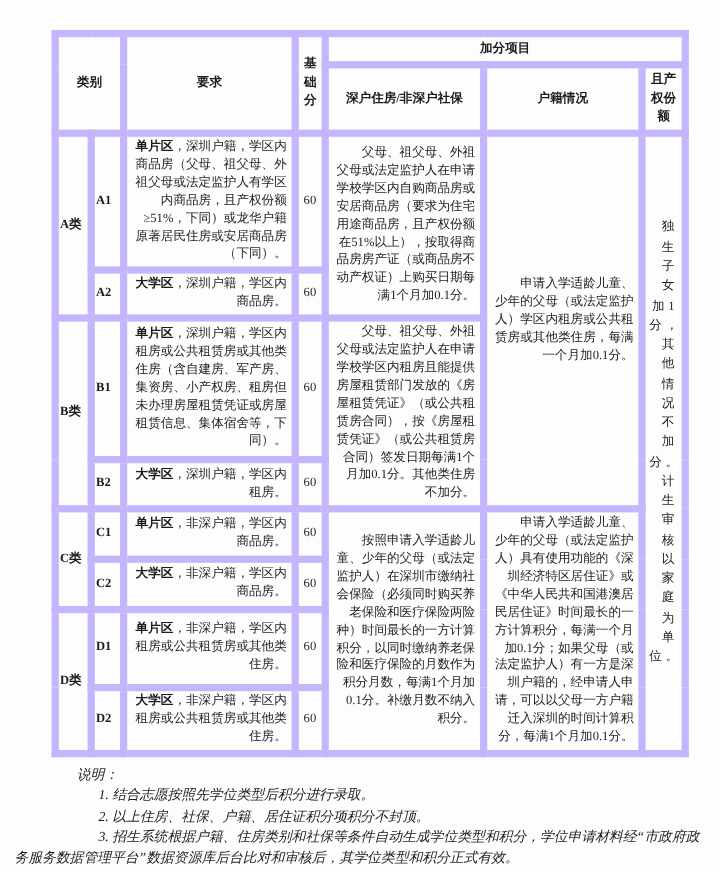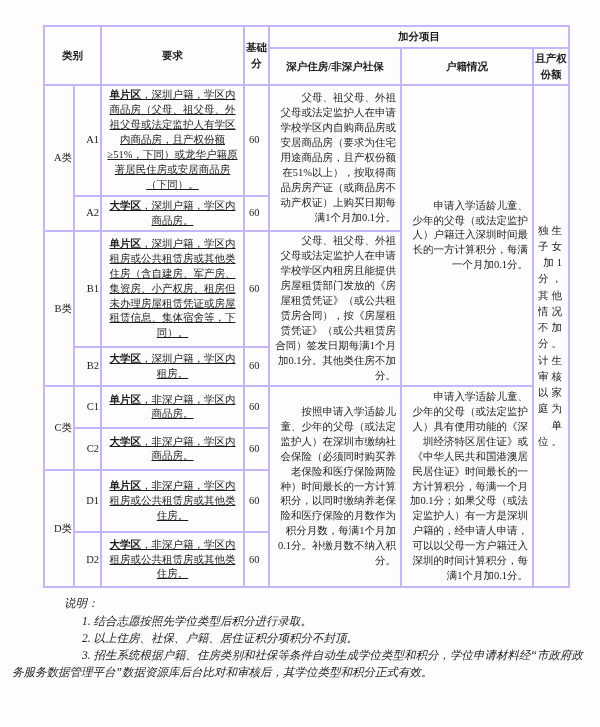--- a/index.html
+++ b/index.html
@@ -15,24 +15,24 @@
   }
   .title span{display:block;}
   table{
     border-collapse:collapse;table-layout:fixed;
     margin-left:43px;width:525px;
     font-size:10.5px;line-height:1.22;
   }
   col.c-cat{width:30px;} col.c-sub{width:27px;} col.c-req{width:143px;}
   col.c-base{width:25px;} col.c-house{width:132px;} col.c-hukou{width:132px;}
   col.c-fp{width:36px;}
-  th,td{border:2px solid #c4b5fd;vertical-align:middle;padding:2px 4px;}
+  th,td{border:6px solid #c4b5fd;vertical-align:middle;padding:2px 4px;}
   th{font-weight:700;text-align:center;padding:2px 1px;line-height:1.5;}
-  td.cat,td.sub{text-align:right;padding:2px 1px;}
-  td.req{text-align:center;line-height:1.42;text-decoration:underline;}
+  td.cat,td.sub{text-align:left;padding:2px 1px;font-weight:bold;}
+  td.req{text-align:right;line-height:1.42;}
   td.req b{font-weight:700;}
   td.score{text-align:left;}
   td.para{text-align:right;text-indent:2em;line-height:1.42;}
   td.fp{text-align:right;line-height:1.55;letter-spacing:3px;padding:2px 3px;}
   tr.r-a1{height:88px;} tr.r-a2{height:30px;}
   tr.r-b1{height:100px;} tr.r-b2{height:38px;}
   tr.r-c1{height:42px;} tr.r-c2{height:42px;}
   tr.r-d1{height:62px;} tr.r-d2{height:55px;}
   .notes{margin:7px 10px 0 12px;font-size:11.5px;line-height:1.5;}
   .notes p{margin:0;font-style:italic;}
@@ -68,21 +68,21 @@
       <th>且产权份额</th>
     </tr>
   </thead>
   <tbody>
     <tr class="r-a1">
       <td class="cat" rowspan="2">A类</td>
       <td class="sub">A1</td>
       <td class="req"><b>单片区</b><span>，深圳户籍，学区内商品房（父母、祖父母、外祖父母或法定监护人有学区内商品房，且产权份额≥51%，下同）或龙华户籍原著居民住房或安居商品房（下同）。</span></td>
       <td class="score">60</td>
       <td class="para" rowspan="2">父母、祖父母、外祖父母或法定监护人在申请学校学区内自购商品房或安居商品房（要求为住宅用途商品房，且产权份额在51%以上），按取得商品房房产证（或商品房不动产权证）上购买日期每满1个月加0.1分。</td>
-      <td class="para" rowspan="4">申请入学适龄儿童、少年的父母（或法定监护人）户籍迁入深圳时间最长的一方计算积分，每满一个月加0.1分。</td>
+      <td class="para" rowspan="4">申请入学适龄儿童、少年的父母（或法定监护人）学区内租房或公共租赁房或其他类住房，每满一个月加0.1分。</td>
       <td class="fp" rowspan="8">独生子女加1分，其他情况不加分。计生审核以家庭为单位。</td>
     </tr>
     <tr class="r-a2">
       <td class="sub">A2</td>
       <td class="req"><b>大学区</b><span>，深圳户籍，学区内商品房。</span></td>
       <td class="score">60</td>
     </tr>
     <tr class="r-b1">
       <td class="cat" rowspan="2">B类</td>
       <td class="sub">B1</td>

